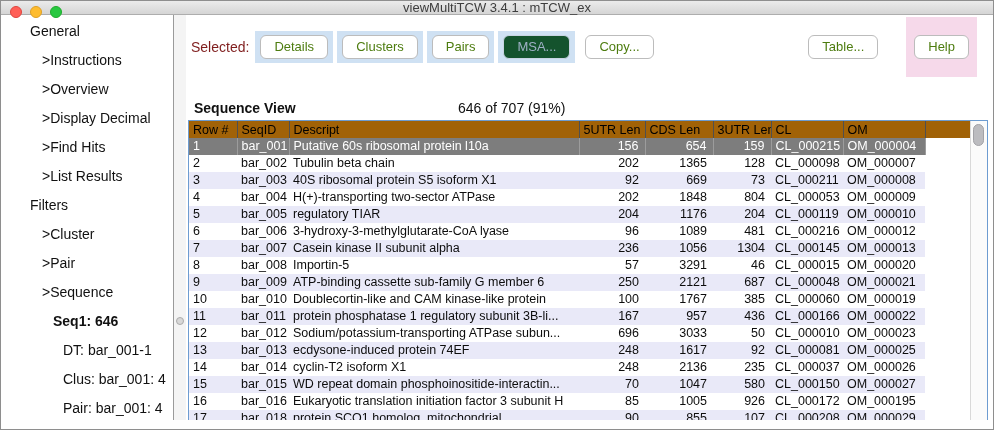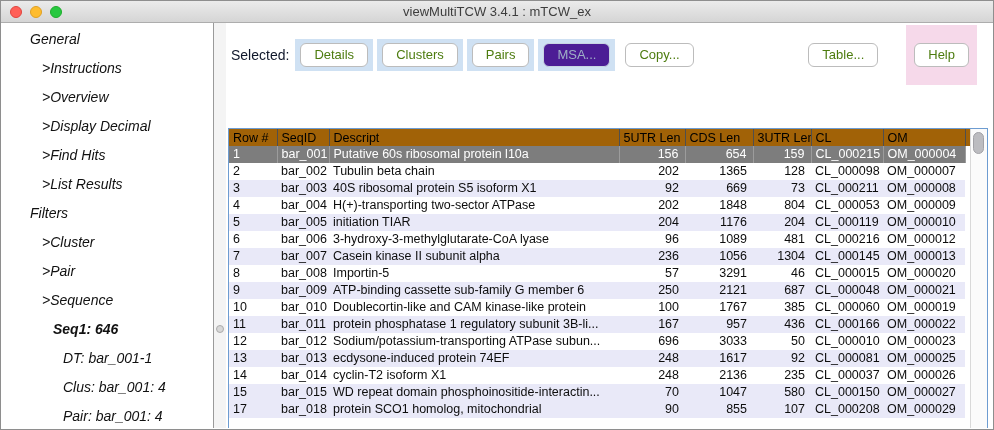--- a/index.html
+++ b/index.html
@@ -4,62 +4,62 @@
 <style>
   * { margin:0; padding:0; box-sizing:border-box; }
   html,body { background:#e8e8e8; }
   .window {
     width:994px; height:430px; position:relative; overflow:hidden;
     font-family:"Liberation Sans","DejaVu Sans",sans-serif;
     background:#fff; border:1px solid #8e8e8e;
   }
   
   .titlebar {
-    height:22px; position:relative;
+    height:14px; position:relative;
     background:linear-gradient(var(--titlebar-top), var(--titlebar-bottom));
     border-bottom:1px solid #adadad;
     display:flex; align-items:center; justify-content:center;
   }
   .traffic { position:absolute; left:9px; top:5px; display:flex; gap:8px; }
   .light { width:12px; height:12px; border-radius:50%; }
   .light.red    { background:var(--traffic-red);    border:1px solid #e0443e; }
   .light.yellow { background:var(--traffic-yellow); border:1px solid #dfa023; }
   .light.green  { background:var(--traffic-green);  border:1px solid #1dad2b; }
   .wtitle { font-size:13px; color:#3d3d3d; }
   
   .content { display:flex; height:calc(100% - 23px); }
   .sidebar {
-    width:213px; background:#fff; border-right:1px solid #9a9a9a;
-    padding-top:1px; overflow:hidden;font-style:italic;
+    width:173px; background:#fff; border-right:1px solid #9a9a9a;
+    padding-top:1px; overflow:hidden;
   }
   .sb-item { height:29px; display:flex; align-items:center; font-size:14px; color:#111; white-space:nowrap; cursor:default; }
   .sb-item.lvl0 { padding-left:29px; }
   .sb-item.lvl1 { padding-left:41px; }
   .sb-item.lvl2 { padding-left:52px; font-weight:bold; }
   .sb-item.lvl3 { padding-left:62px; }
   .divider { width:12px; background:#f4f4f4; position:relative; }
   .grip {
     position:absolute; top:302px; left:2px; width:8px; height:8px;
     border-radius:50%; background:#d8d8d8; border:1px solid #ababab;
   }
   .main { flex:1; position:relative; background:#fff; overflow:hidden; }
   
   .toolbar {
     position:absolute; top:16px; left:0; right:0; height:32px;
     display:flex; align-items:center; padding:0 16px 0 5px;
   }
-  .sel-label { font-size:14px; color:#0f172a; margin-right:6px; }
+  .sel-label { font-size:14px; color:#7f1d1d; margin-right:6px; }
   .btn-panel { background:var(--panel-blue); padding:4px 5px; margin-right:4px; }
   .btn-panel.pink { background:var(--panel-pink); padding:18px 8px; margin-right:0; }
   button.btn {
     font-family:inherit; font-size:13px; color:#4d7c0f;
     background:#fff; border:1px solid #bcbcbc; border-radius:6px;
     padding:3px 13px; line-height:16px; cursor:default;
   }
-  button.btn.disabled { color:#9fb0c6; border-color:#c9d4e2; background:#4c1d95; }
+  button.btn.disabled { color:#9fb0c6; border-color:#c9d4e2; background:#14532d; }
   .spacer { flex:1; }
   .copy-btn { margin-left:6px; }
   .table-btn { margin-right:28px; }
   
   .filter-line { position:absolute; top:66px; left:5px; font-size:14px; color:#111; }
   .view-line { position:absolute; top:85px; left:8px; right:10px; font-size:14px; color:#111; }
   .view-title { font-weight:bold; }
   .view-count { position:absolute; left:264px; top:0; font-weight:normal; }
   
   .table-wrap {
@@ -140,20 +140,24 @@
         </span>
         <button class="btn copy-btn">Copy...</button>
         <span class="spacer"></span>
         <button class="btn table-btn">Table...</button>
         <span class="btn-panel pink">
           <button class="btn">Help</button>
         </span>
       </div>
 
 
+      <div class="view-line">
+        <span class="view-title">Sequence View</span>
+        <span class="view-count">646 of 707 (91%)</span>
+      </div>
 
       <div class="table-wrap">
         <div class="grid">
           <table>
             <colgroup id="cols">
                 <col style="width: 48px;">
                 <col style="width: 52px;">
                 <col style="width: 290px;">
                 <col style="width: 66px;">
                 <col style="width: 68px;">
@@ -216,21 +220,21 @@
                   <td class="num">202</td>
                   <td class="num">1848</td>
                   <td class="num">804</td>
                   <td>CL_000053</td>
                   <td>OM_000009</td>
                   <td class="filler"></td>
                 </tr>
                 <tr class="alt">
                   <td>5</td>
                   <td>bar_005</td>
-                  <td>initiation TIAR</td>
+                  <td>regulatory TIAR</td>
                   <td class="num">204</td>
                   <td class="num">1176</td>
                   <td class="num">204</td>
                   <td>CL_000119</td>
                   <td>OM_000010</td>
                   <td class="filler"></td>
                 </tr>
                 <tr>
                   <td>6</td>
                   <td>bar_006</td>
@@ -334,20 +338,31 @@
                   <td>15</td>
                   <td>bar_015</td>
                   <td>WD repeat domain phosphoinositide-interactin...</td>
                   <td class="num">70</td>
                   <td class="num">1047</td>
                   <td class="num">580</td>
                   <td>CL_000150</td>
                   <td>OM_000027</td>
                   <td class="filler"></td>
                 </tr>
+                <tr>
+                  <td>16</td>
+                  <td>bar_016</td>
+                  <td>Eukaryotic translation initiation factor 3 subunit H</td>
+                  <td class="num">85</td>
+                  <td class="num">1005</td>
+                  <td class="num">926</td>
+                  <td>CL_000172</td>
+                  <td>OM_000195</td>
+                  <td class="filler"></td>
+                </tr>
                 <tr class="alt">
                   <td>17</td>
                   <td>bar_018</td>
                   <td>protein SCO1 homolog, mitochondrial</td>
                   <td class="num">90</td>
                   <td class="num">855</td>
                   <td class="num">107</td>
                   <td>CL_000208</td>
                   <td>OM_000029</td>
                   <td class="filler"></td>

